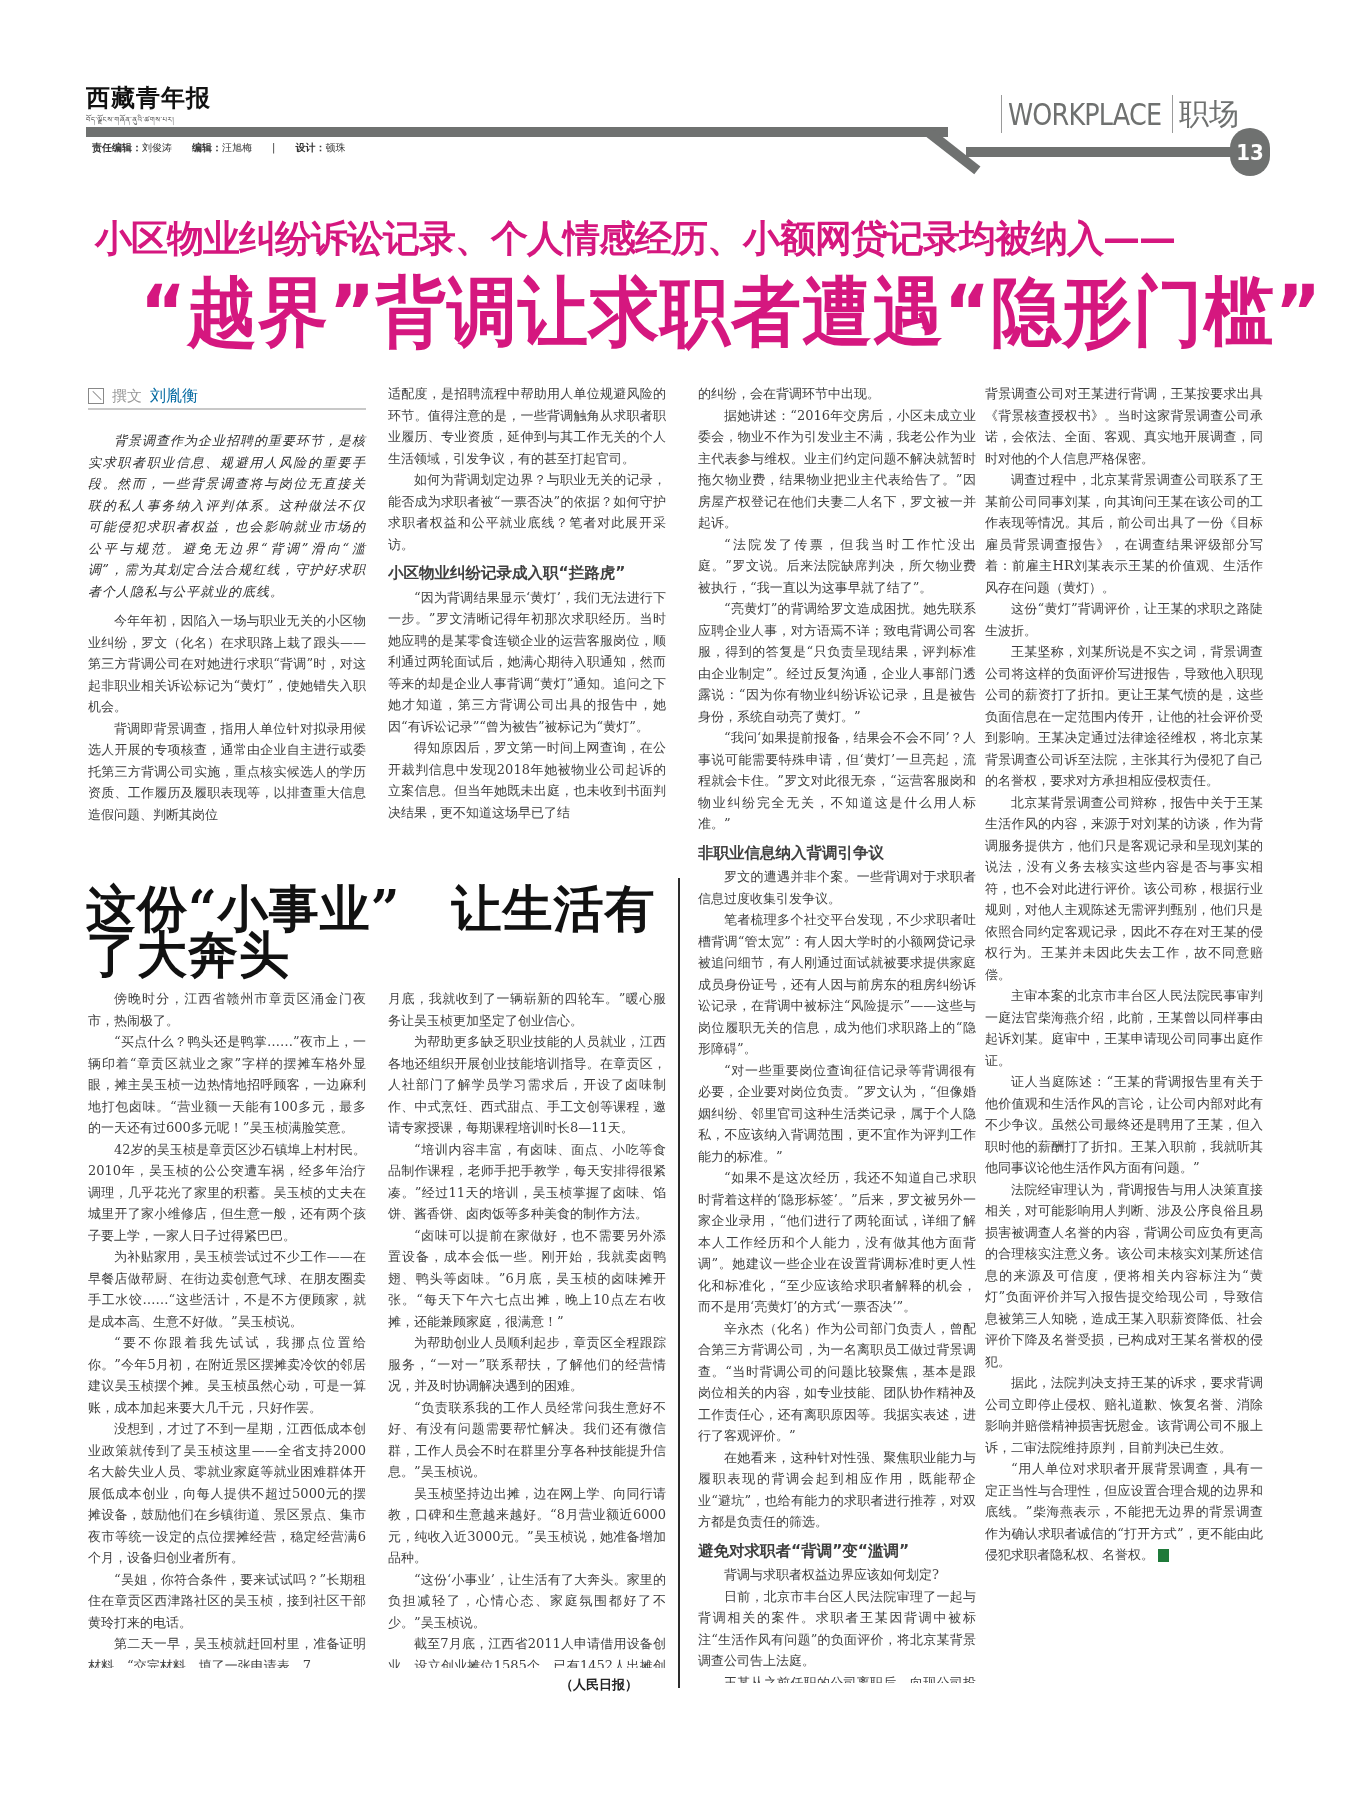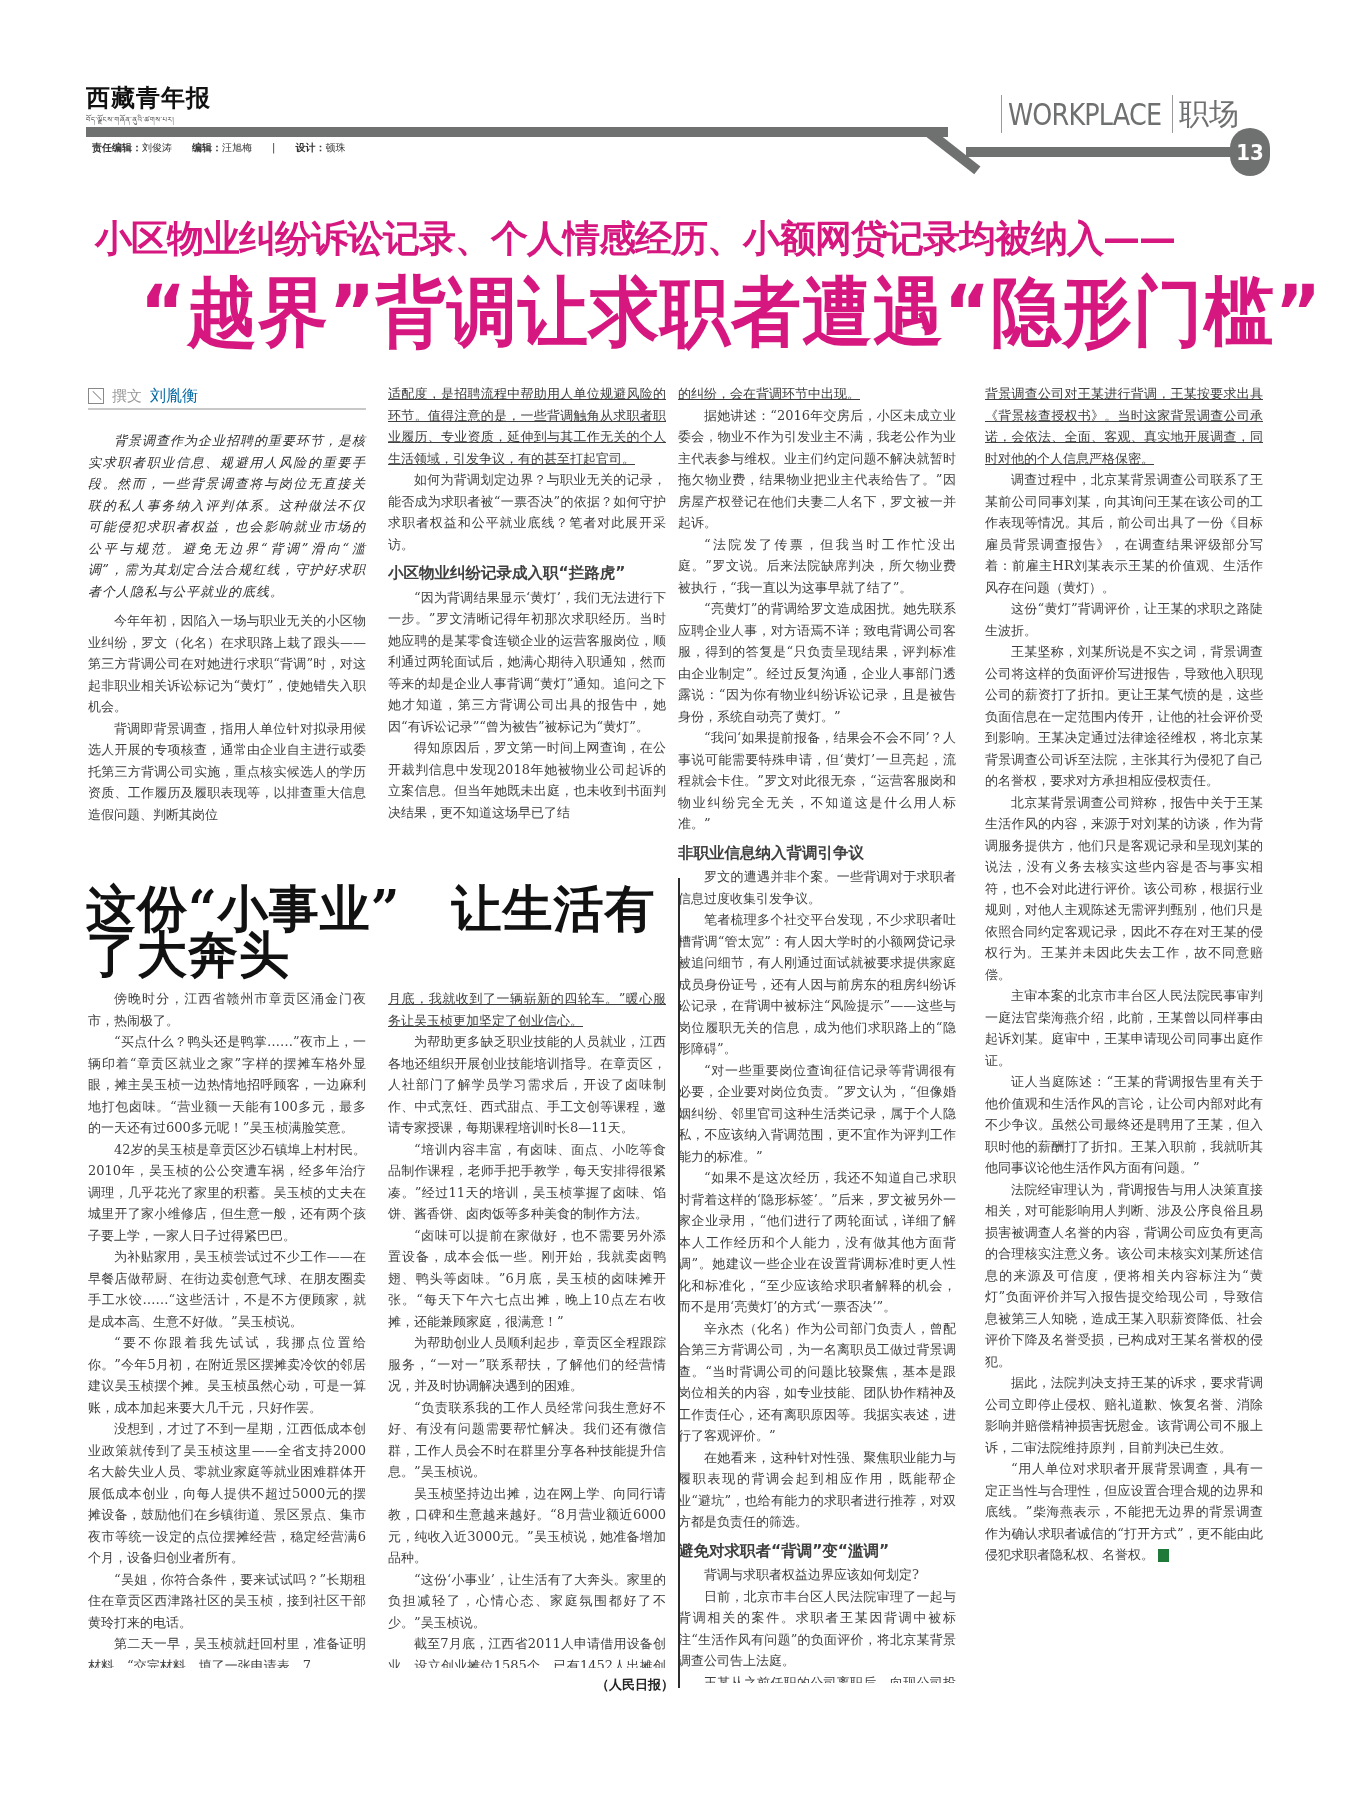--- a/index.html
+++ b/index.html
@@ -36,28 +36,28 @@
   .byline { left: 88px; top: 384px; width: 278px; height: 24px; border-bottom: 2px solid #c8c8c8;
             display: flex; align-items: center; font-family: "DejaVu Sans", sans-serif; }
   .byline .box { width: 14px; height: 14px; border: 1px solid #888; position: relative; margin-right: 8px; }
   .byline .box:after { content: ""; position: absolute; left: 2px; top: 6px; width: 12px; height: 1px; background: #888; transform: rotate(45deg); }
   .byline .lbl { font-size: 15px; color: #999; margin-right: 8px; }
   .byline .name { font-size: 16px; color: #0369a1; }
 
   .col { position: absolute; font-size: 13px; line-height: 21.5px; text-align: justify; color: #3f3f3f;
          font-family: "DejaVu Serif", serif; }
   .col p { margin: 0; text-indent: 2em; }
-  .col p.cont { text-indent: 0; text-decoration: underline; }
+  .col p.cont { text-indent: 0; }
   .col .intro p { font-family: "DejaVu Serif", serif; font-style: italic; color: #2f2f2f; letter-spacing: 1px; }
   .col h3 { margin: 8px 0 2px; font-family: "DejaVu Sans", sans-serif; font-size: 15.5px; font-weight: bold; color: #404040; text-indent: 0; }
 
   .story2-title { left: 86px; top: 886px; width: 580px; font-size: 50px; line-height: 46px; font-weight: bold; color: #111;
                   font-family: "DejaVu Serif", serif; letter-spacing: 1px; }
   .vrule { left: 678px; top: 878px; width: 2px; height: 810px; background: #2d2d2d; }
-  .source { left: 560px; top: 1676px; font-family: "DejaVu Sans", sans-serif; font-weight: bold; font-size: 13px; color: #222; margin-left: 36px; }
+  .source { left: 560px; top: 1676px; font-family: "DejaVu Sans", sans-serif; font-weight: bold; font-size: 13px; color: #222; }
   .end-mark { display: inline-block; width: 11px; height: 13px; background: #1f7a3a; vertical-align: middle; margin-left: 4px; }
 </style>
 </head>
 <body>
 
 <div class="abs logo">西藏青年报</div>
 <div class="abs logo-sub">བོད་ལྗོངས་གཞོན་ནུའི་ཚགས་པར།</div>
 <div class="abs bar-main"></div>
 <div class="abs bar-slope"></div>
 <div class="abs bar-right"></div>
@@ -88,21 +88,21 @@
 </div>
 
 <div class="col" style="left:388px; top:383px; width:278px; height:452px; overflow:hidden;">
   <p class="cont">适配度，是招聘流程中帮助用人单位规避风险的环节。值得注意的是，一些背调触角从求职者职业履历、专业资质，延伸到与其工作无关的个人生活领域，引发争议，有的甚至打起官司。</p>
   <p>如何为背调划定边界？与职业无关的记录，能否成为求职者被“一票否决”的依据？如何守护求职者权益和公平就业底线？笔者对此展开采访。</p>
   <h3>小区物业纠纷记录成入职“拦路虎”</h3>
   <p>“因为背调结果显示‘黄灯’，我们无法进行下一步。”罗文清晰记得年初那次求职经历。当时她应聘的是某零食连锁企业的运营客服岗位，顺利通过两轮面试后，她满心期待入职通知，然而等来的却是企业人事背调“黄灯”通知。追问之下她才知道，第三方背调公司出具的报告中，她因“有诉讼记录”“曾为被告”被标记为“黄灯”。</p>
   <p>得知原因后，罗文第一时间上网查询，在公开裁判信息中发现2018年她被物业公司起诉的立案信息。但当年她既未出庭，也未收到书面判决结果，更不知道这场早已了结</p>
 </div>
 
-<div class="col" style="left:678px; top:383px; width:278px; height:1300px; overflow:hidden;">
+<div class="col" style="left:698px; top:383px; width:278px; height:1300px; overflow:hidden;">
   <p class="cont">的纠纷，会在背调环节中出现。</p>
   <p>据她讲述：“2016年交房后，小区未成立业委会，物业不作为引发业主不满，我老公作为业主代表参与维权。业主们约定问题不解决就暂时拖欠物业费，结果物业把业主代表给告了。”因房屋产权登记在他们夫妻二人名下，罗文被一并起诉。</p>
   <p>“法院发了传票，但我当时工作忙没出庭。”罗文说。后来法院缺席判决，所欠物业费被执行，“我一直以为这事早就了结了”。</p>
   <p>“亮黄灯”的背调给罗文造成困扰。她先联系应聘企业人事，对方语焉不详；致电背调公司客服，得到的答复是“只负责呈现结果，评判标准由企业制定”。经过反复沟通，企业人事部门透露说：“因为你有物业纠纷诉讼记录，且是被告身份，系统自动亮了黄灯。”</p>
   <p>“我问‘如果提前报备，结果会不会不同’？人事说可能需要特殊申请，但‘黄灯’一旦亮起，流程就会卡住。”罗文对此很无奈，“运营客服岗和物业纠纷完全无关，不知道这是什么用人标准。”</p>
   <h3>非职业信息纳入背调引争议</h3>
   <p>罗文的遭遇并非个案。一些背调对于求职者信息过度收集引发争议。</p>
   <p>笔者梳理多个社交平台发现，不少求职者吐槽背调“管太宽”：有人因大学时的小额网贷记录被追问细节，有人刚通过面试就被要求提供家庭成员身份证号，还有人因与前房东的租房纠纷诉讼记录，在背调中被标注“风险提示”——这些与岗位履职无关的信息，成为他们求职路上的“隐形障碍”。</p>
   <p>“对一些重要岗位查询征信记录等背调很有必要，企业要对岗位负责。”罗文认为，“但像婚姻纠纷、邻里官司这种生活类记录，属于个人隐私，不应该纳入背调范围，更不宜作为评判工作能力的标准。”</p>
   <p>“如果不是这次经历，我还不知道自己求职时背着这样的‘隐形标签’。”后来，罗文被另外一家企业录用，“他们进行了两轮面试，详细了解本人工作经历和个人能力，没有做其他方面背调”。她建议一些企业在设置背调标准时更人性化和标准化，“至少应该给求职者解释的机会，而不是用‘亮黄灯’的方式‘一票否决’”。</p>

